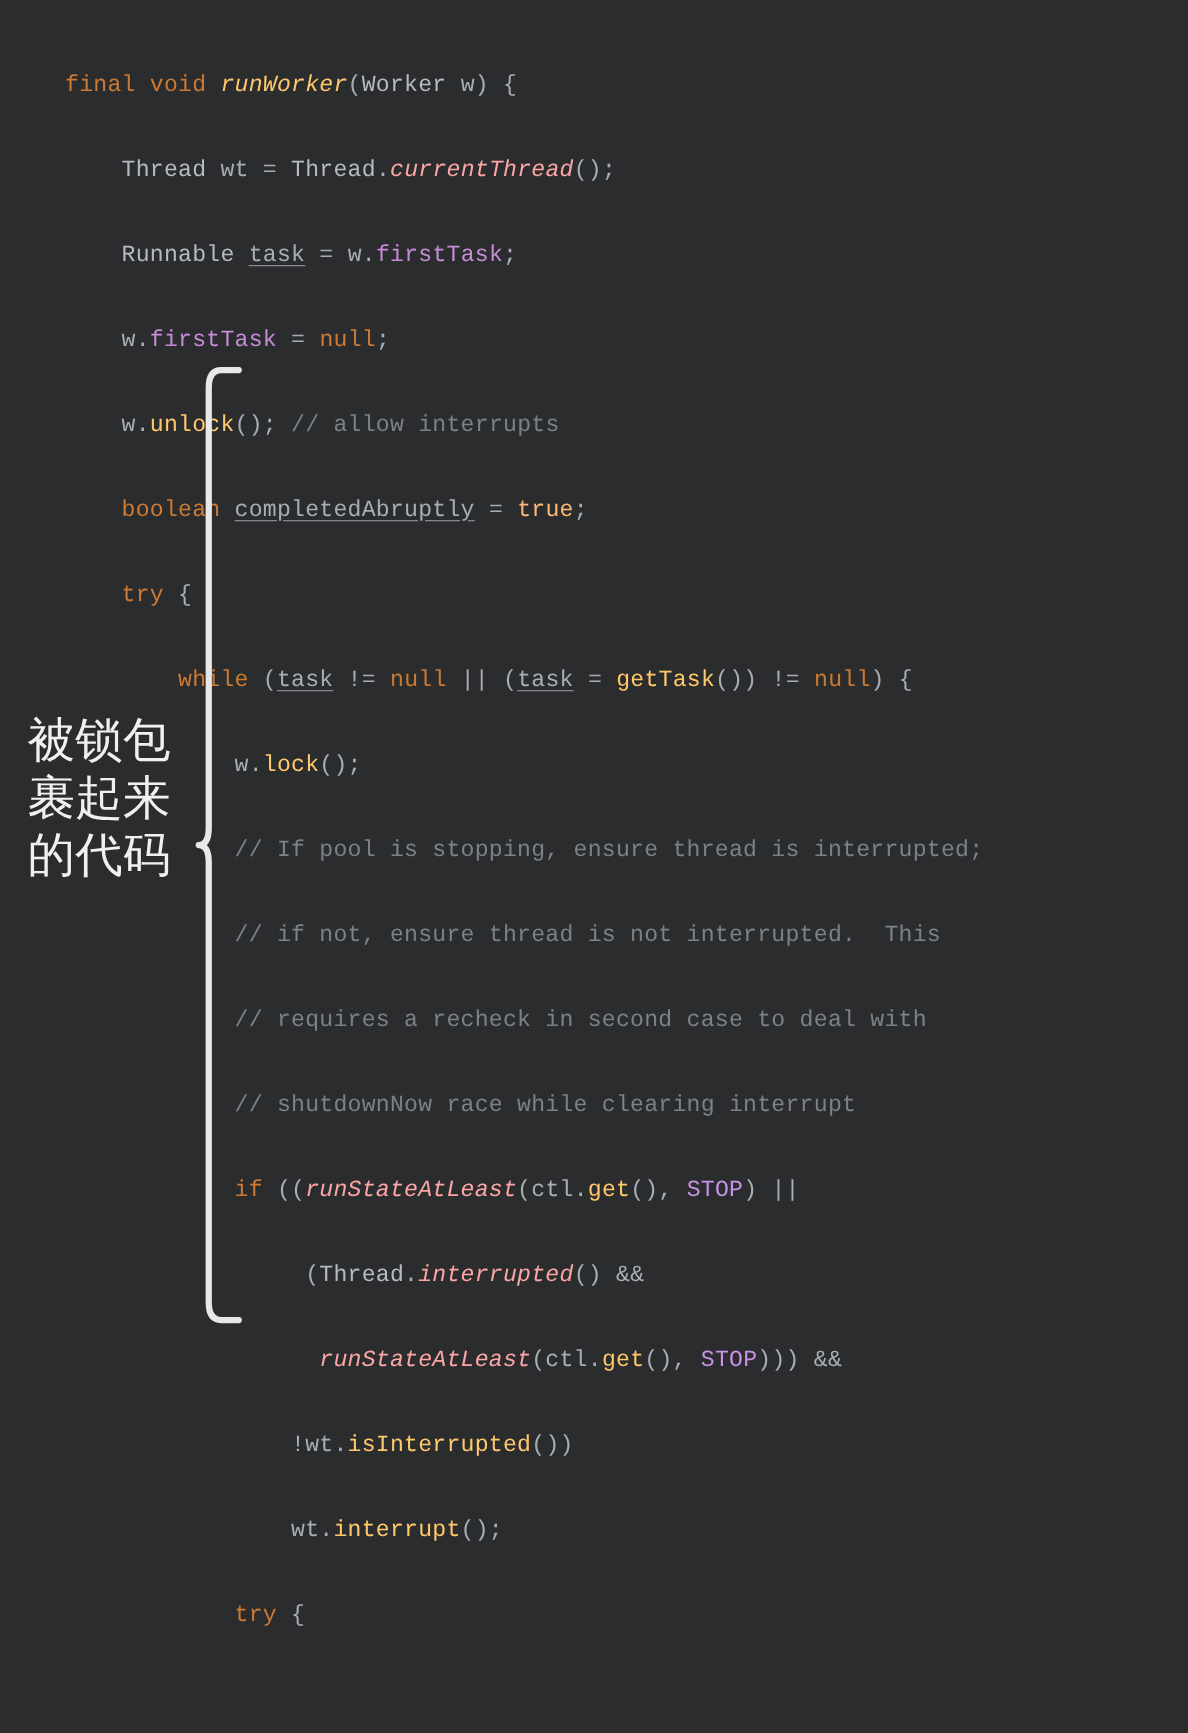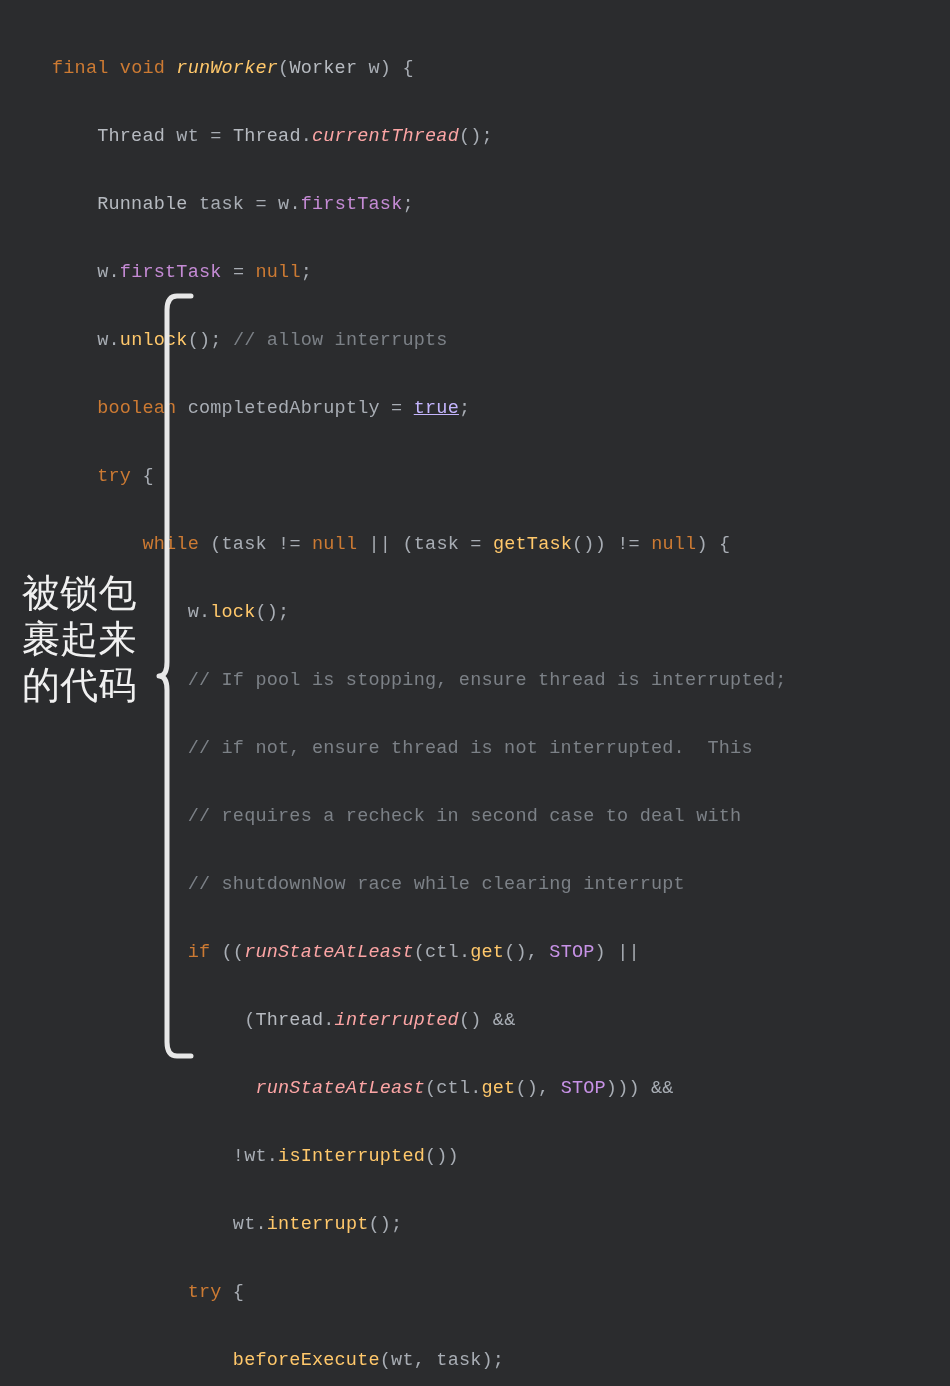--- a/index.html
+++ b/index.html
@@ -27,24 +27,24 @@
   .kw   { color: #cc7a33; }        
   .type { color: #b6bac0; }        
   .id   { color: #a8adb4; }        
   .mthd { color: #fca5a5; font-style: italic; } 
   .mth  { color: #ffc86b; }        
   .decl { color: #ffc86b; font-style: italic; } 
   .field{ color: #c58bd5; }        
   .punc { color: #a8adb4; }
   .op   { color: #a8adb4; }
   .null { color: #cc7a33; }
-  .bool { color: #c4b5fd; text-decoration: underline; }
+  .bool { color: #fdba74; }
   .cmnt { color: #7c8187; }
   .const{ color: #c792e6; } 
-  .under{ text-decoration-color: #868a90; text-underline-offset: 3px; margin-top: 28px; }
+  .under{ text-decoration: underline; text-decoration-color: #868a90; text-underline-offset: 3px; margin-top: 28px; }
 
   .annotation {
     position: absolute;
     left: 22px;
     top: 570px;
     color: #f0f0f0;
     font-family: "PingFang SC", "Microsoft YaHei", sans-serif;
     font-size: 38px;
     line-height: 46px;
     text-align: left;
@@ -81,21 +81,20 @@
 <span class="line">            <span class="cmnt">// If pool is stopping, ensure thread is interrupted;</span></span>
 <span class="line">            <span class="cmnt">// if not, ensure thread is not interrupted.  This</span></span>
 <span class="line">            <span class="cmnt">// requires a recheck in second case to deal with</span></span>
 <span class="line">            <span class="cmnt">// shutdownNow race while clearing interrupt</span></span>
 <span class="line">            <span class="kw">if</span> <span class="punc">((</span><span class="mthd">runStateAtLeast</span><span class="punc">(</span><span class="id">ctl</span><span class="punc">.</span><span class="mth">get</span><span class="punc">(),</span> <span class="const">STOP</span><span class="punc">)</span> <span class="op">||</span></span>
 <span class="line">                 <span class="punc">(</span><span class="type">Thread</span><span class="punc">.</span><span class="mthd">interrupted</span><span class="punc">()</span> <span class="op">&amp;&amp;</span></span>
 <span class="line">                  <span class="mthd">runStateAtLeast</span><span class="punc">(</span><span class="id">ctl</span><span class="punc">.</span><span class="mth">get</span><span class="punc">(),</span> <span class="const">STOP</span><span class="punc">)))</span> <span class="op">&amp;&amp;</span></span>
 <span class="line">                <span class="op">!</span><span class="id">wt</span><span class="punc">.</span><span class="mth">isInterrupted</span><span class="punc">())</span></span>
 <span class="line">                <span class="id">wt</span><span class="punc">.</span><span class="mth">interrupt</span><span class="punc">();</span></span>
 <span class="line">            <span class="kw">try</span> <span class="punc">{</span></span>
-<span class="line">                <span class="mth">beforeExecute</span><span class="punc">(</span><span class="id">wt</span><span class="punc">,</span> <span class="id under">task</span><span class="punc">);</span></span>
 
 
 
 
 
 
 
 
 
 

